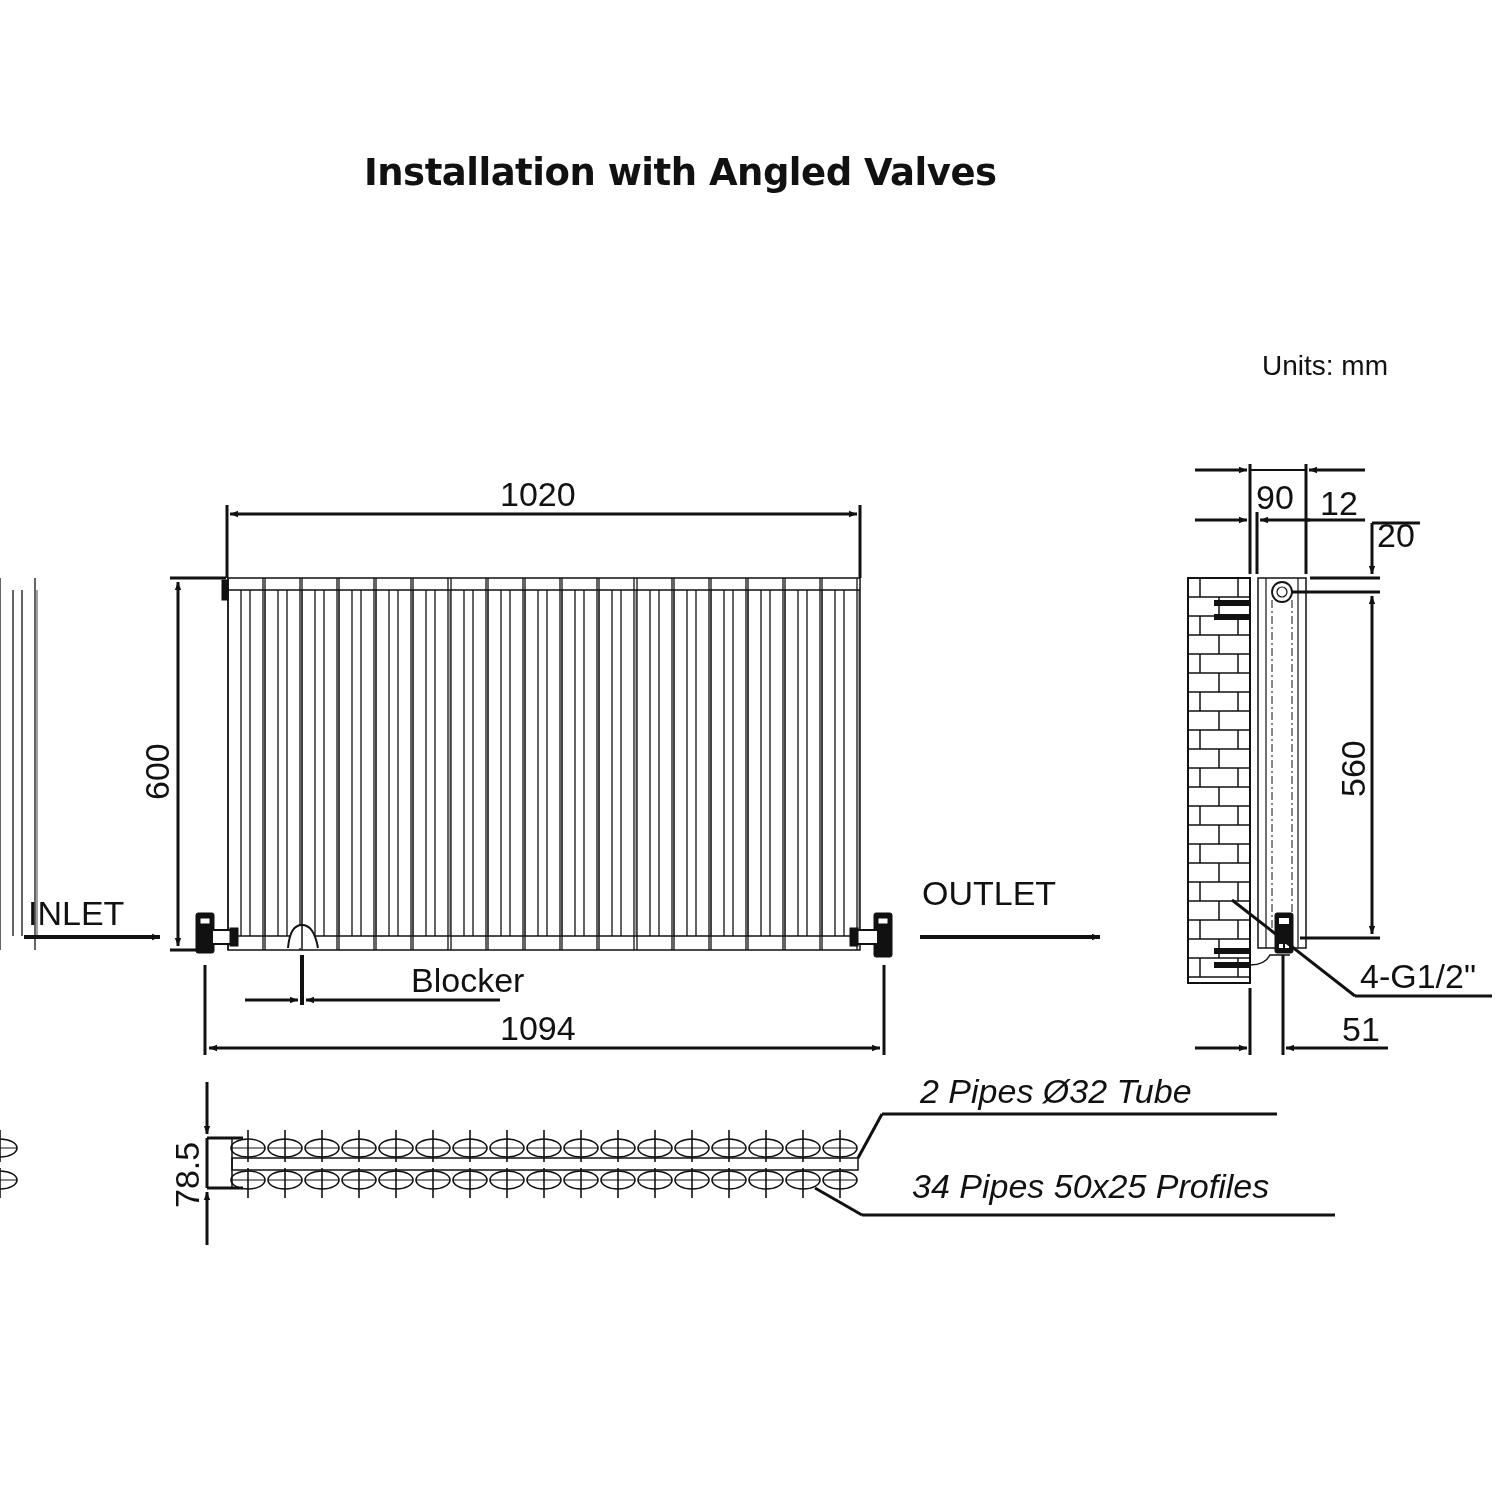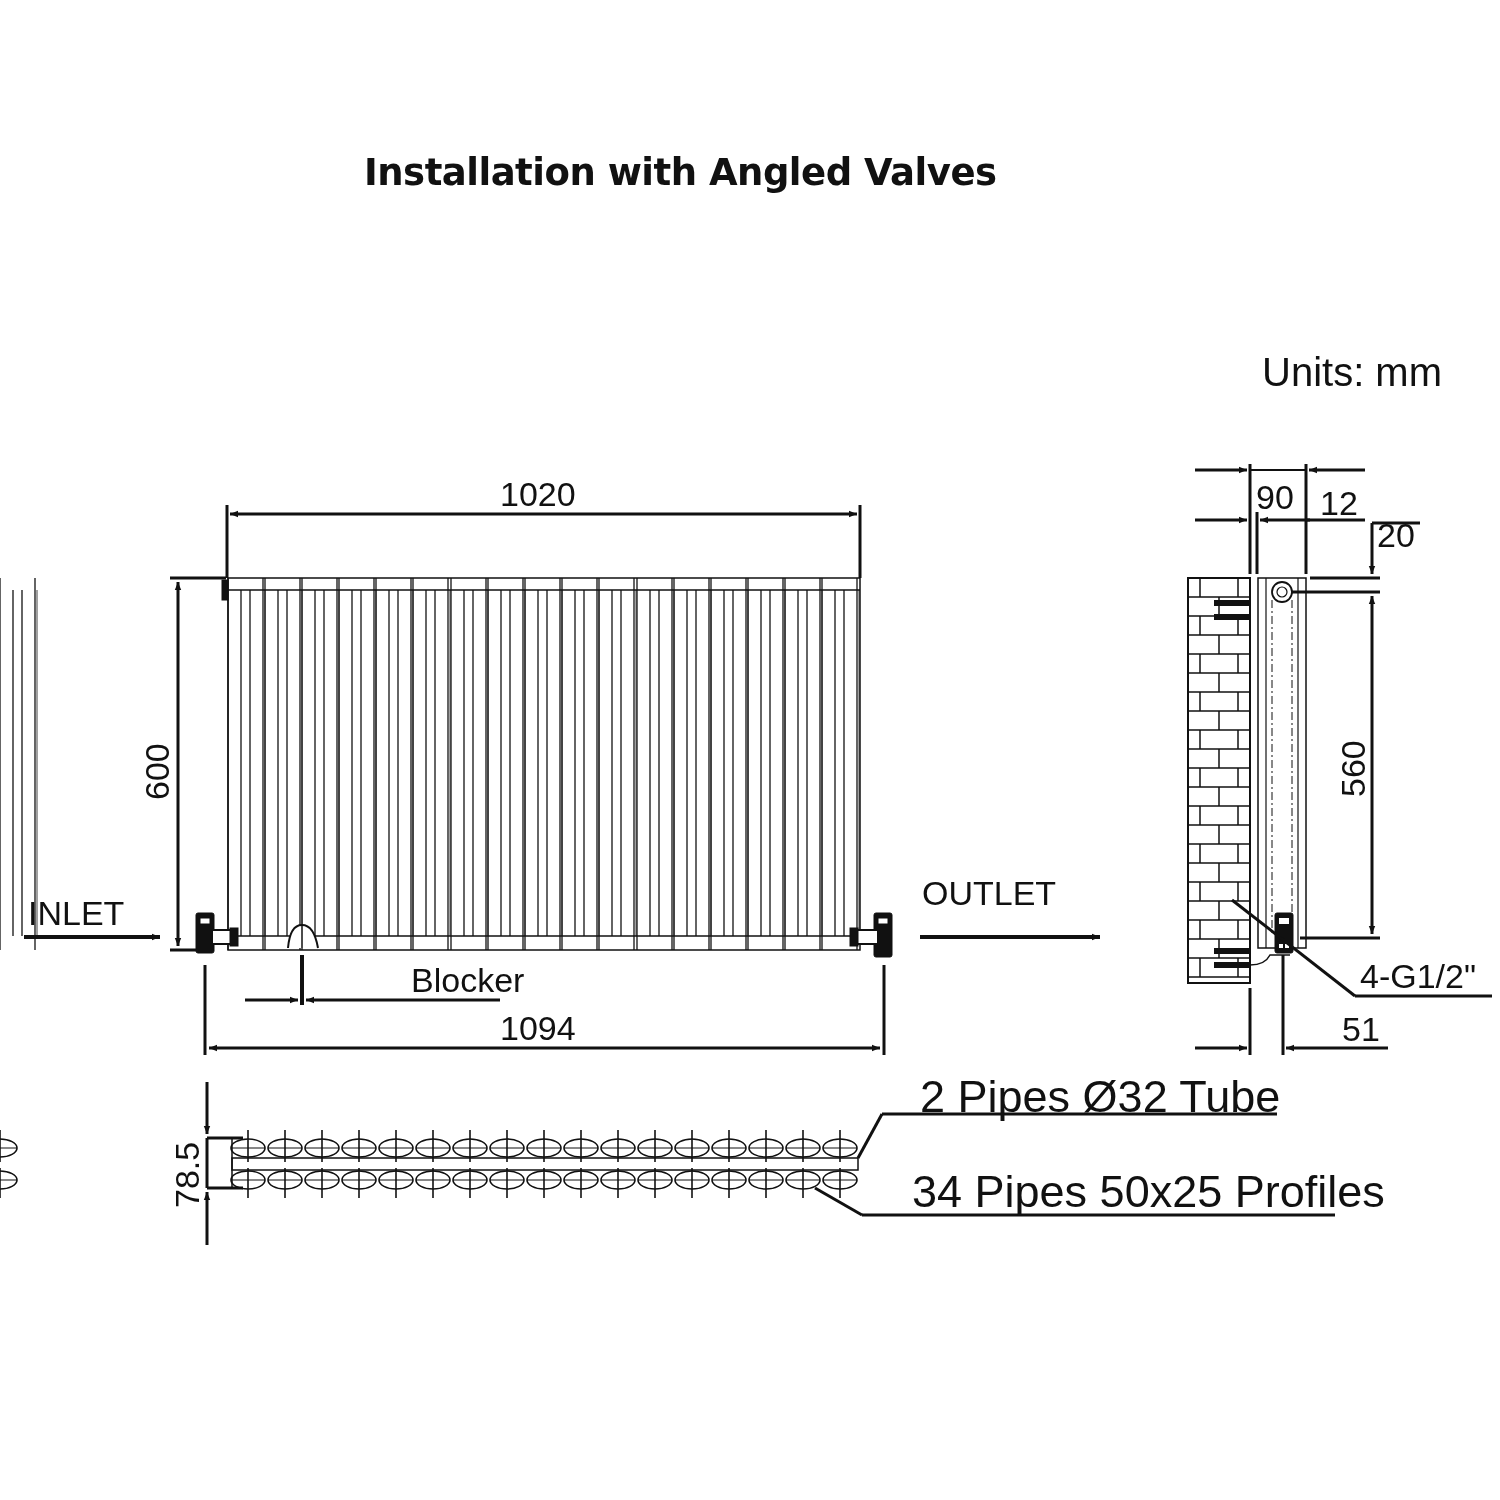--- a/index.html
+++ b/index.html
@@ -1,24 +1,24 @@
 <!DOCTYPE html>
 <html><head>
   <meta charset="utf-8">
   <style>
     html, body { margin: 0; padding: 0; background: #ffffff; }
     body { width: 1500px; height: 1500px; position: relative; overflow: hidden; }
     .canvas { position: absolute; left: 0; top: 0; width: 1500px; height: 1500px; border-radius: 10px; }
     svg { position: absolute; left: 0; top: 0; }
     .lbl { position: absolute; font-family: "Liberation Sans", sans-serif; color: #111; white-space: nowrap; line-height: 1; }
     .title { font-family: "DejaVu Sans", sans-serif; font-weight: bold; font-size: 37px; left: 364px; top: 154px; letter-spacing: -0.5px; }
-    .units { font-size: 40px; left: 1262px; top: 352px; }
+    .units { font-size: 28px; left: 1262px; top: 352px; }
     .dim { font-size: 34px; }
     .rot { transform-origin: left top; transform: rotate(-90deg); }
-    .note { font-size: 45px; }
+    .note { font-size: 34px; font-style: italic; }
   </style>
 </head>
 <body>
 
 <div class="canvas">
 
   <svg width="1500" height="1500" viewBox="0 0 1500 1500">
     <defs>
       <marker id="arr" viewBox="0 0 10 10" refX="10" refY="5" markerWidth="12" markerHeight="8" orient="auto-start-reverse" markerUnits="userSpaceOnUse">
         <path d="M0,1 L10,5 L0,9 z" fill="#111"></path>

